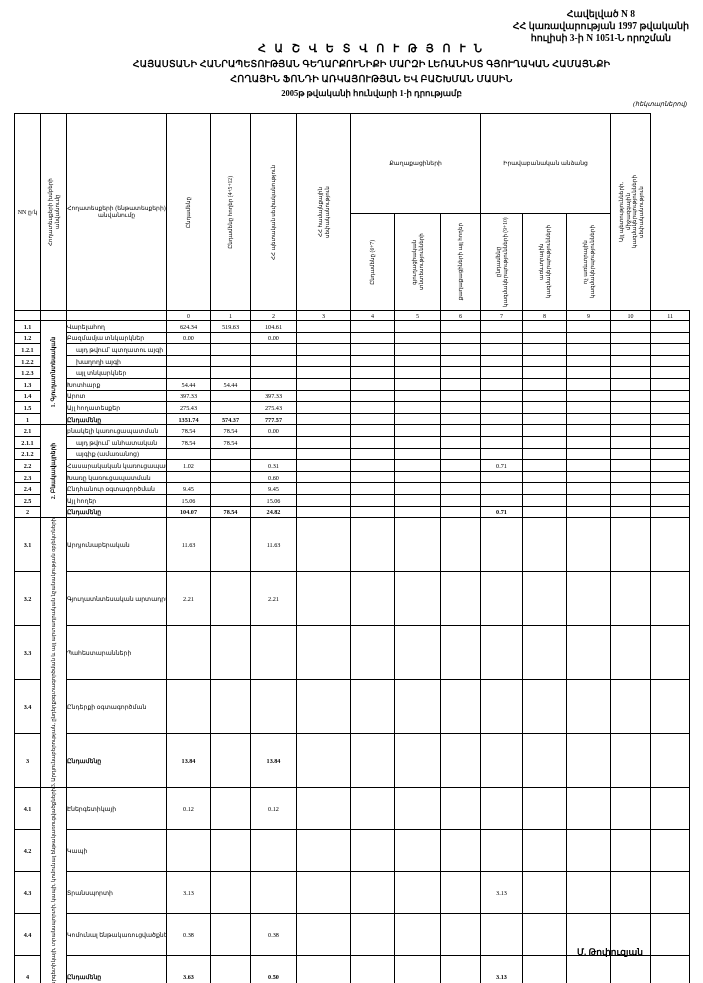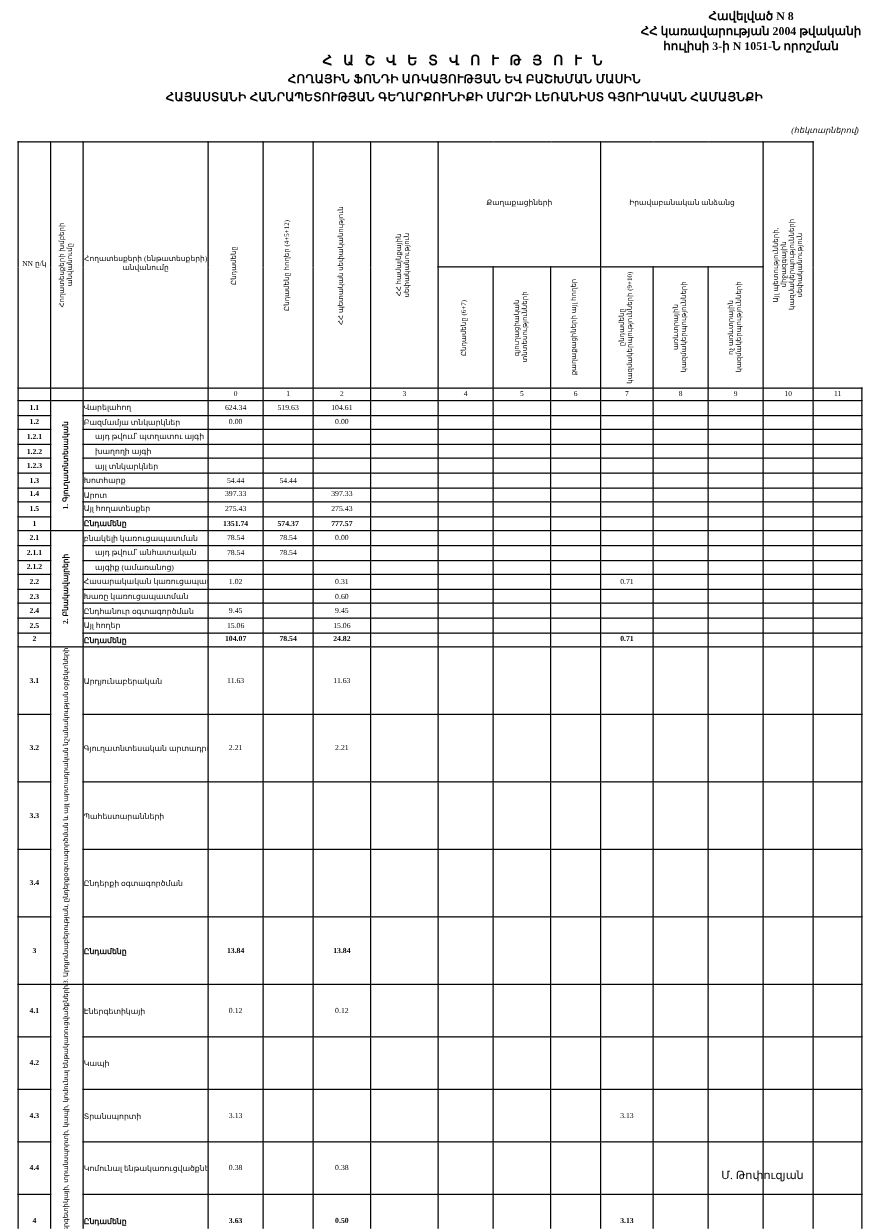--- a/index.html
+++ b/index.html
@@ -76,39 +76,40 @@
   }
   .secvert.small{font-size:5.4px;line-height:6.4px;font-weight:normal;}
   tr.r{height:11.6px;}
 
   
   .foot-left{
     position:absolute;left:16px;bottom:22px;
     font-size:9px;font-weight:bold;line-height:12px;
   }
   .foot-right{
-    position:absolute;right:60px;bottom:38px;
-    font-size:9px;font-weight:normal;
+    position:absolute;right:60px;bottom:26px;
+    font-size:9px;font-weight:bold;
   }
 </style>
 </head>
 <body>
 
 <div class="page">
 
   <div class="hdr-right">
     <div>Հավելված N 8</div>
-    <div>ՀՀ կառավարության 2004 թվականի</div>
+    <div>ՀՀ կառավարության 1997 թվականի</div>
     <div>հուլիսի 3-ի N 1051-Ն որոշման</div>
   </div>
 
   <div class="title-block">
     <div class="t1">Հ Ա Շ Վ Ե Տ Վ Ո Ւ Թ Յ Ո Ւ Ն</div>
+    <div class="t2">ՀԱՅԱՍՏԱՆԻ ՀԱՆՐԱՊԵՏՈՒԹՅԱՆ ԳԵՂԱՐՔՈՒՆԻՔԻ ՄԱՐԶԻ ԼԵՌԱՆԻՍՏ ԳՅՈՒՂԱԿԱՆ ՀԱՄԱՅՆՔԻ</div>
     <div class="t2">ՀՈՂԱՅԻՆ ՖՈՆԴԻ ԱՌԿԱՅՈՒԹՅԱՆ ԵՎ ԲԱՇԽՄԱՆ ՄԱՍԻՆ</div>
-    <div class="t2">ՀԱՅԱՍՏԱՆԻ ՀԱՆՐԱՊԵՏՈՒԹՅԱՆ ԳԵՂԱՐՔՈՒՆԻՔԻ ՄԱՐԶԻ ԼԵՌԱՆԻՍՏ ԳՅՈՒՂԱԿԱՆ ՀԱՄԱՅՆՔԻ</div>
+    <div class="t3">2005թ թվականի հունվարի 1-ի դրությամբ</div>
   </div>
   <div class="unit">(հեկտարներով)</div>
 
   <table class="main">
     <colgroup>
       <col style="width:26px">
         <col style="width:26px">
         <col style="width:100px">
       <col style="width:44px">
         <col style="width:40px">

